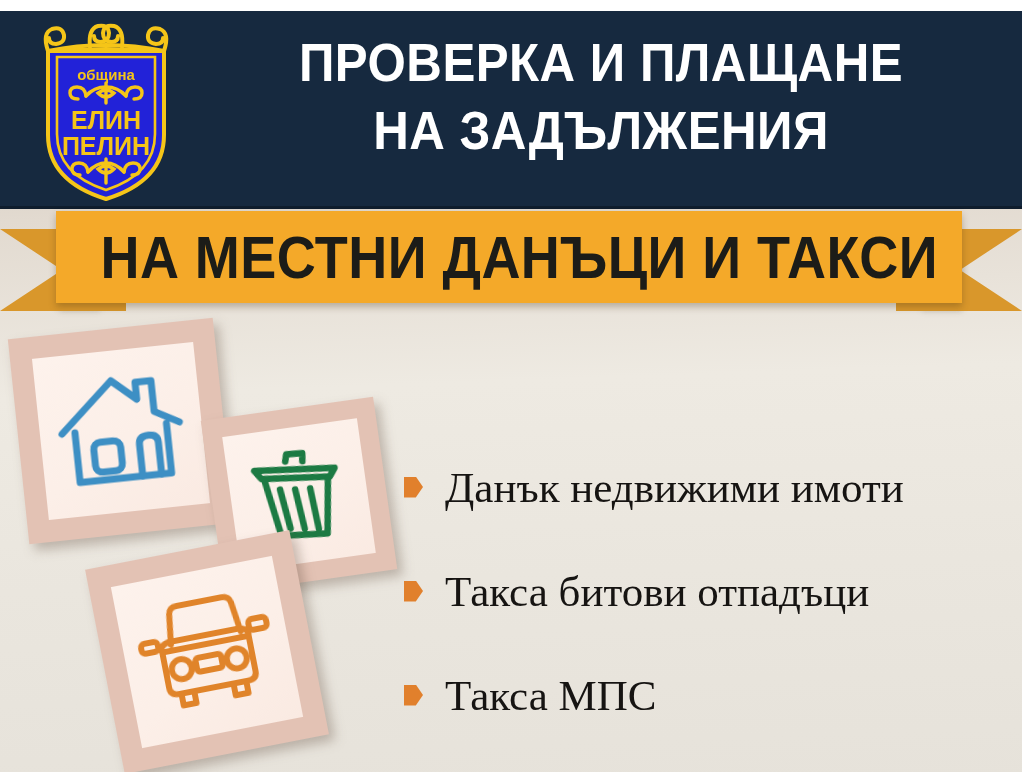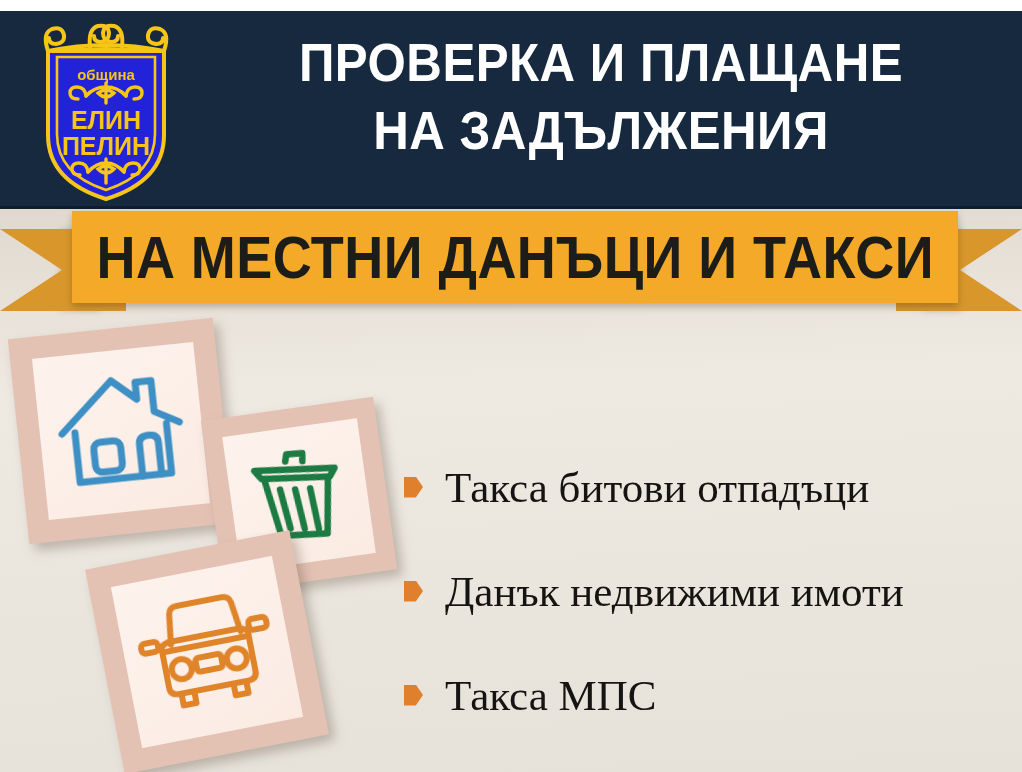--- a/index.html
+++ b/index.html
@@ -81,29 +81,30 @@
     top:22px;
     width:40px; height:82px;
     background:rgba(60,45,20,0.18);
     filter: blur(3px);
   }
   .ribbon-shadow-l { left: 60px; }
   .ribbon-shadow-r { right: 60px; }
 
   .ribbon-center {
     position: absolute;
-    left: 72px;
+    left: 56px;
     top: 4px;
     width: 886px;
     height: 92px;
     background: #f4a929;
     box-shadow: 0 4px 7px rgba(70,50,18,0.30);
     display: flex;
     align-items: center;
     justify-content: center;
+    padding-left: 20px;
   }
   .ribbon-text {
     color: #1c1c18;
     font-weight: bold;
     font-size: 60px;
     letter-spacing: 0.5px;
     transform: scaleX(0.90);
     white-space: nowrap;
   }
 
@@ -259,25 +260,25 @@
         <rect x="114" y="36" width="18" height="11" rx="4"></rect>
         <path d="M35 96 L35 108 L48 108 L48 96"></path>
         <path d="M88 96 L88 108 L101 108 L101 96"></path>
       </g>
     </svg>
   </div>
 
   <div class="tax-list">
     <div class="tax-item">
       <span class="tax-bullet"></span>
-      <span class="tax-label">Такса битови отпадъци</span>
+      <span class="tax-label">Данък недвижими имоти</span>
     </div>
     <div class="tax-item">
       <span class="tax-bullet"></span>
-      <span class="tax-label">Данък недвижими имоти</span>
+      <span class="tax-label">Такса битови отпадъци</span>
     </div>
     <div class="tax-item">
       <span class="tax-bullet"></span>
       <span class="tax-label">Такса МПС</span>
     </div>
   </div>
 
 </div>
 
 </body></html>

